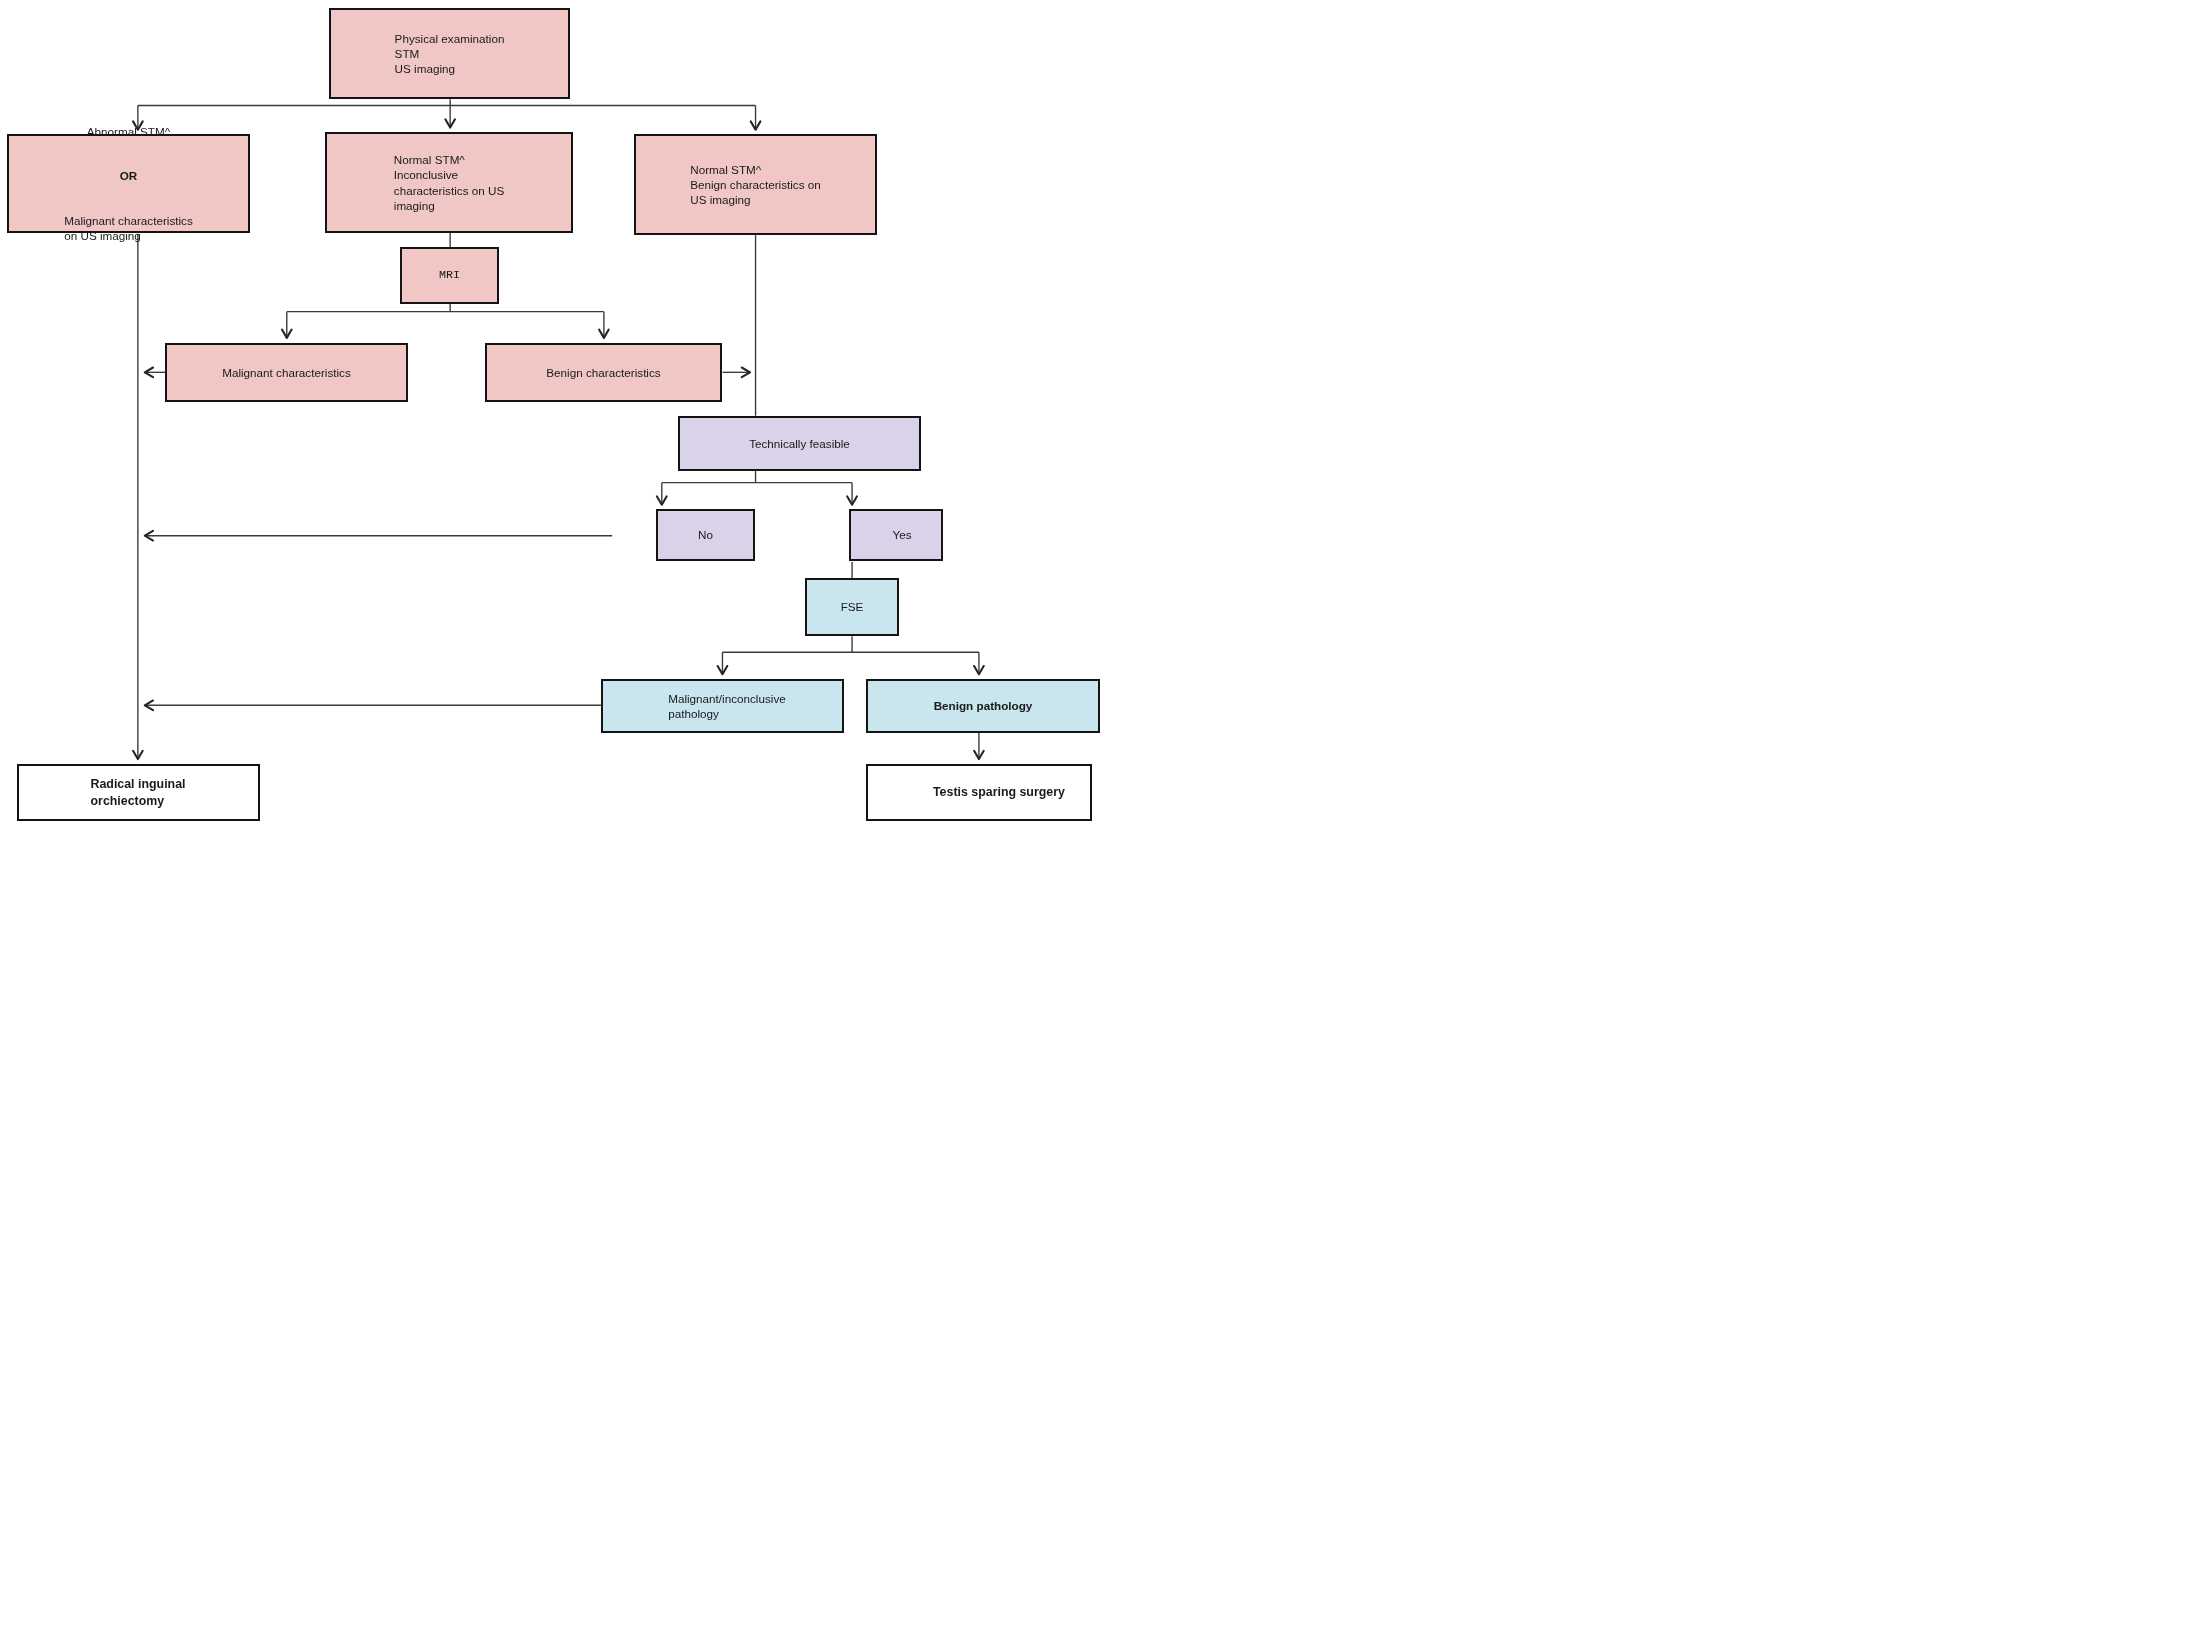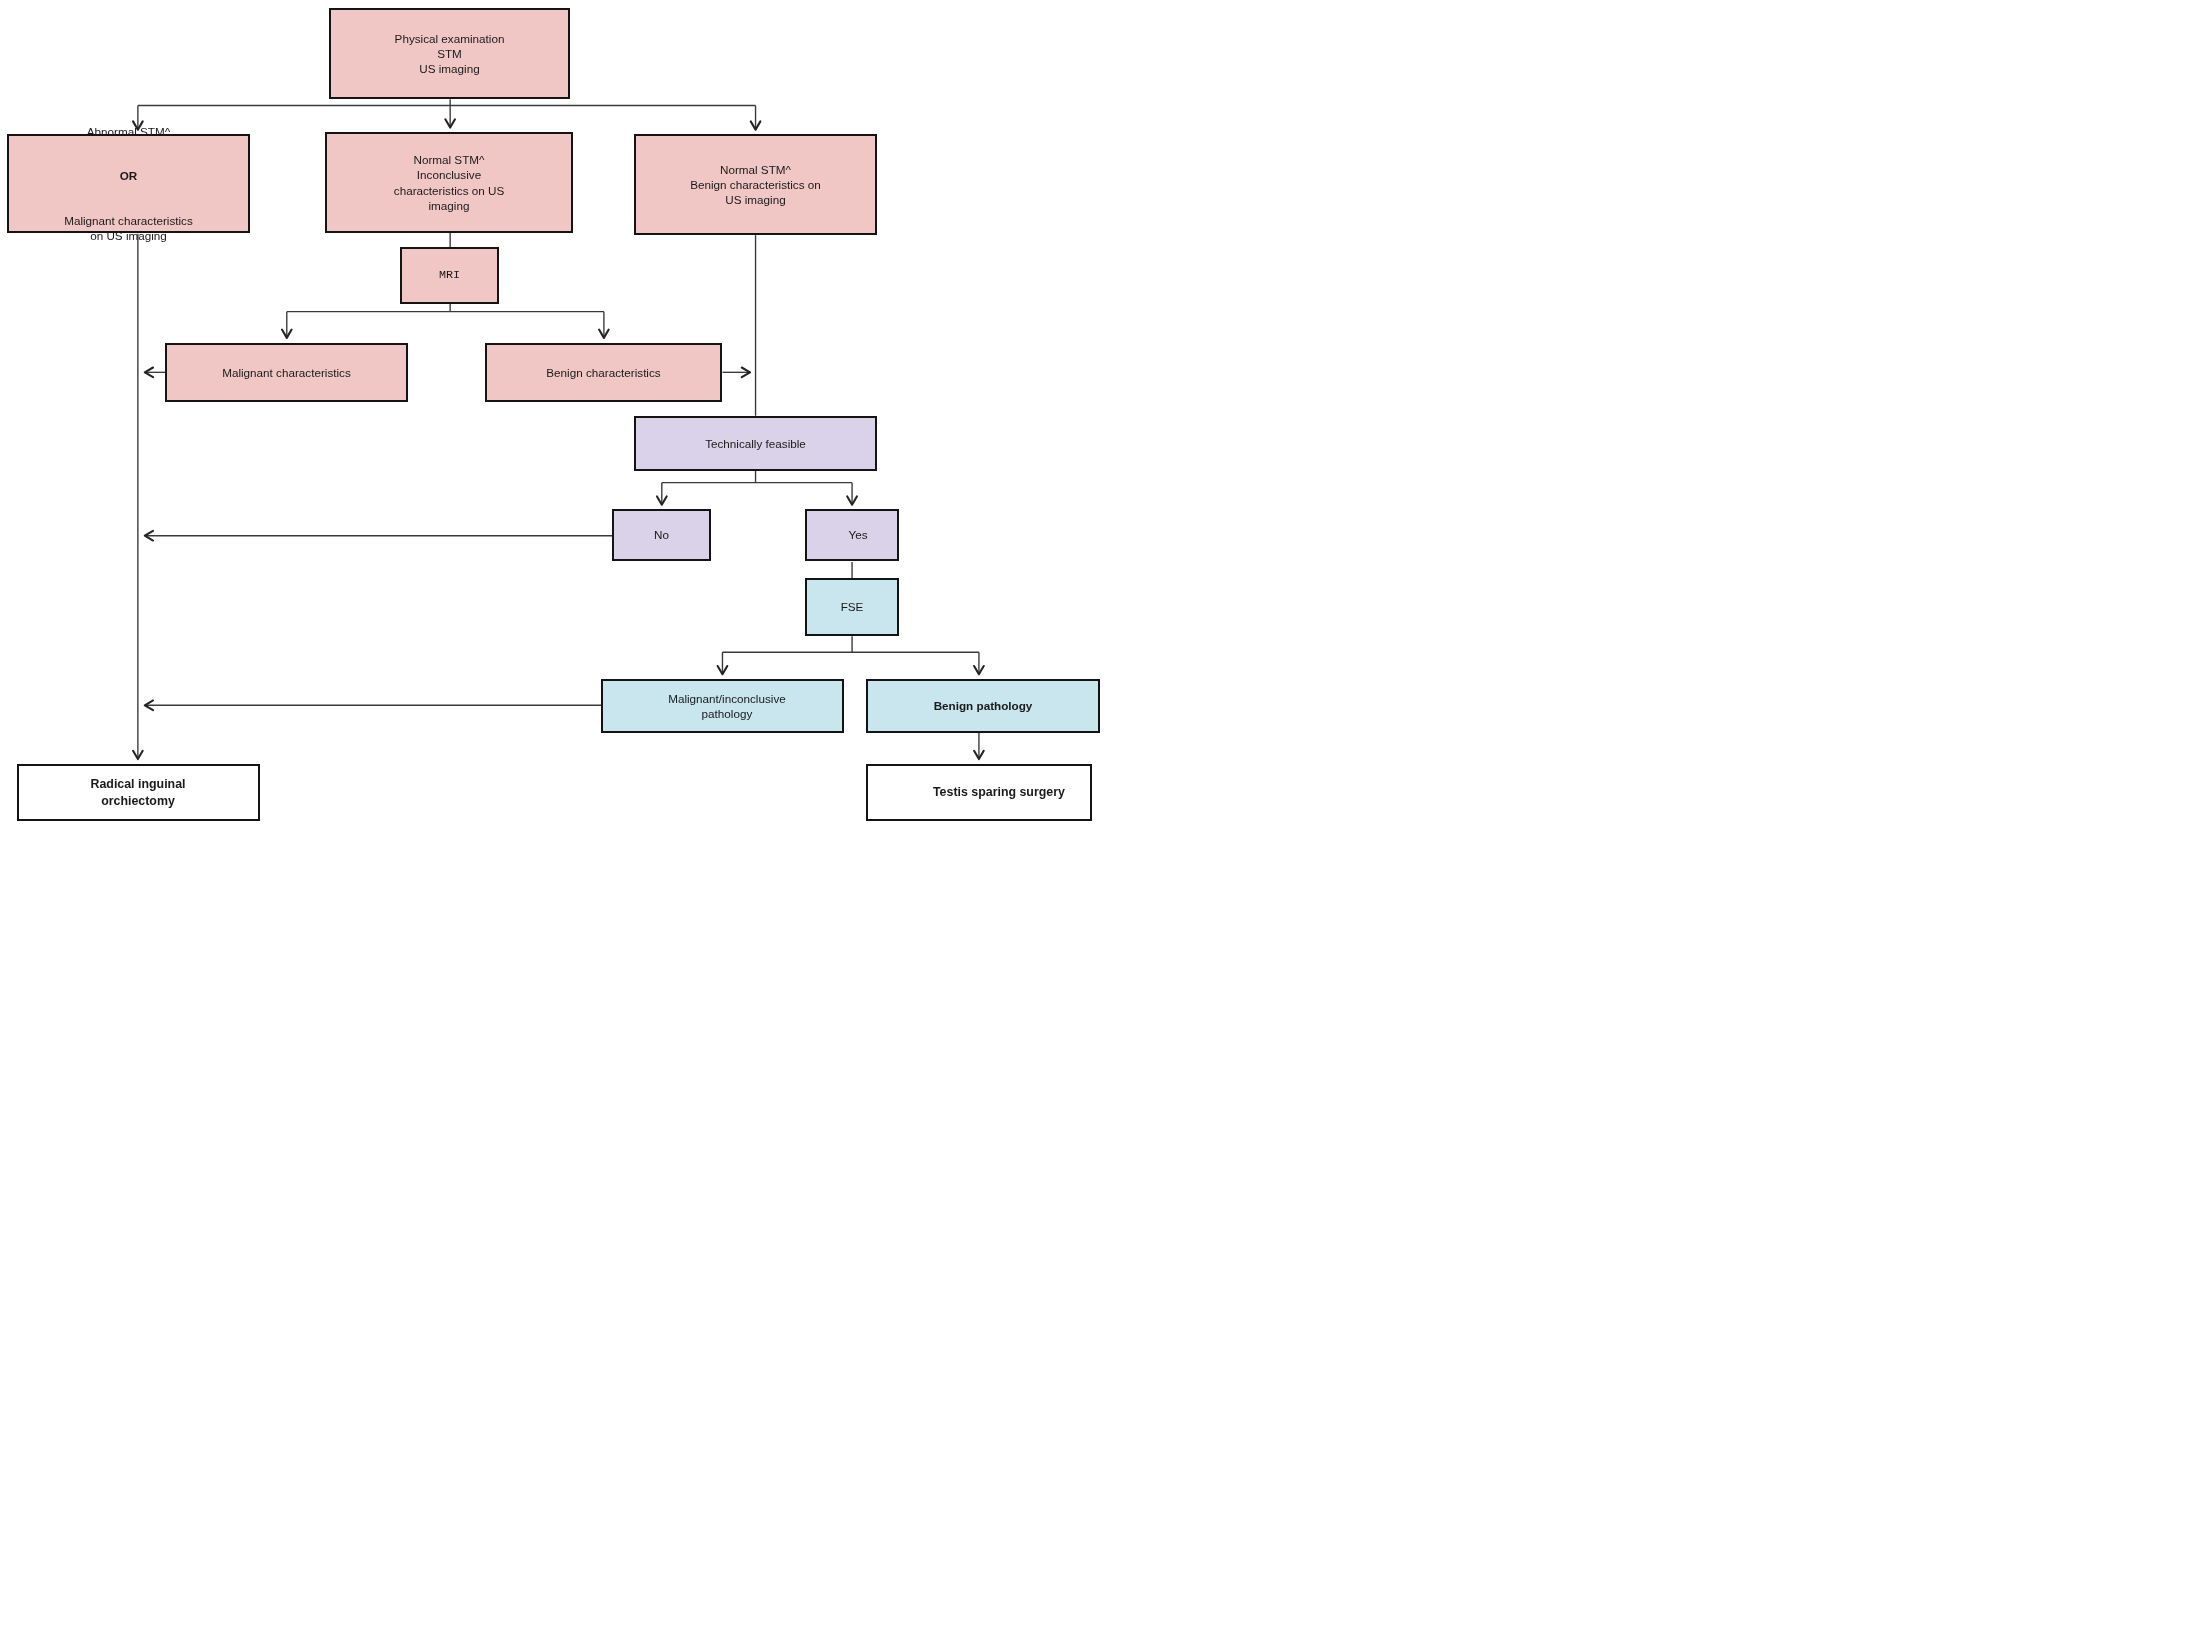--- a/index.html
+++ b/index.html
@@ -6,25 +6,25 @@
     --pink:#f0c7c5; --lavender:#d9d2e8; --blue:#c9e5ee; --white:#ffffff;
     --line:#3a3a3a; --border:#141414; --text:#1a1a1a;
   }
   html,body{margin:0;padding:0;background:#ffffff;}
   body{font-family:"Liberation Sans","DejaVu Sans",sans-serif;color:var(--text);}
   .canvas{position:relative;width:1103px;height:826px;background:#ffffff;overflow:hidden;}
   .wires{position:absolute;left:0;top:0;width:1103px;height:826px;pointer-events:none;}
   .node{
     position:absolute;display:flex;align-items:center;justify-content:center;
     box-sizing:border-box;border:2.8px solid var(--border);
-    text-align:center;font-size:11.7px;line-height:1.3;
+    text-align:left;font-size:11.7px;line-height:1.3;
     white-space:pre-line;padding:1.4px 4.1px;
   }
   .pink{background:var(--pink);}
-  .lavender{background:var(--lavender);}
+  .lavender{background:var(--lavender);margin-left:44px;}
   .blue{background:var(--blue);}
   .white{background:var(--white);}
   .outcome{font-weight:bold;font-size:12.4px;}
   .stack{display:flex;flex-direction:column;align-items:center;justify-content:center;}
   .bold-line{font-weight:bold;}
   
   #n-exam        {left:329px;top:8.3px;  width:241px;height:91px;}
   #n-abnormal    {left:7px; top:134px; width:243px;height:99px;gap:29px;}
   #n-inconclusive{left:325px;top:132px; width:248px;height:101px;}
   #n-benign-us   {left:634px;top:134px; width:243px;height:101px;}

